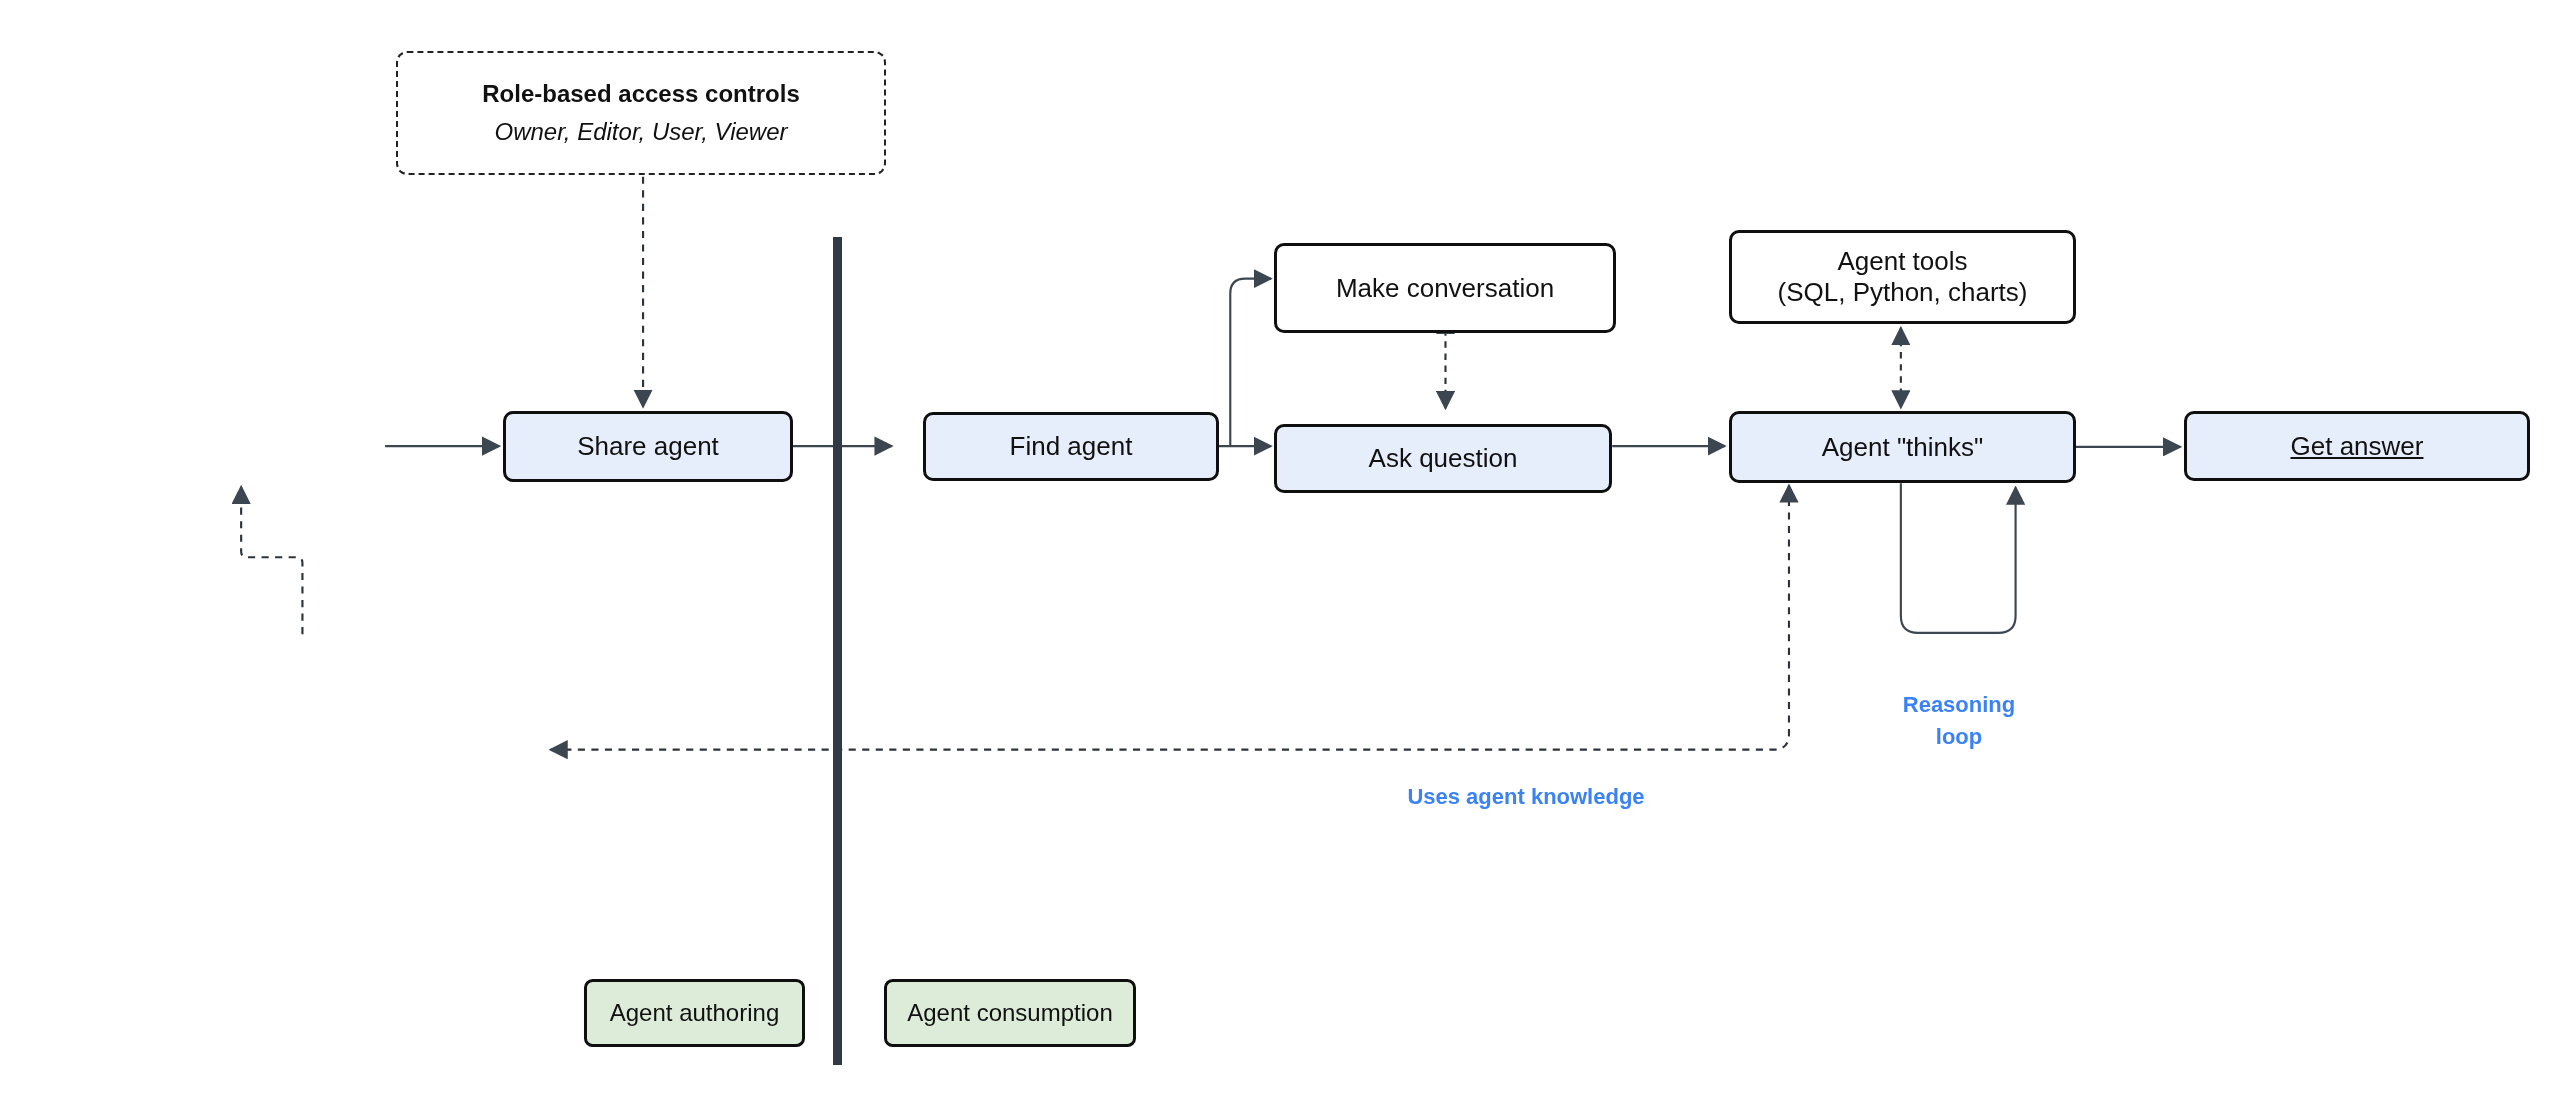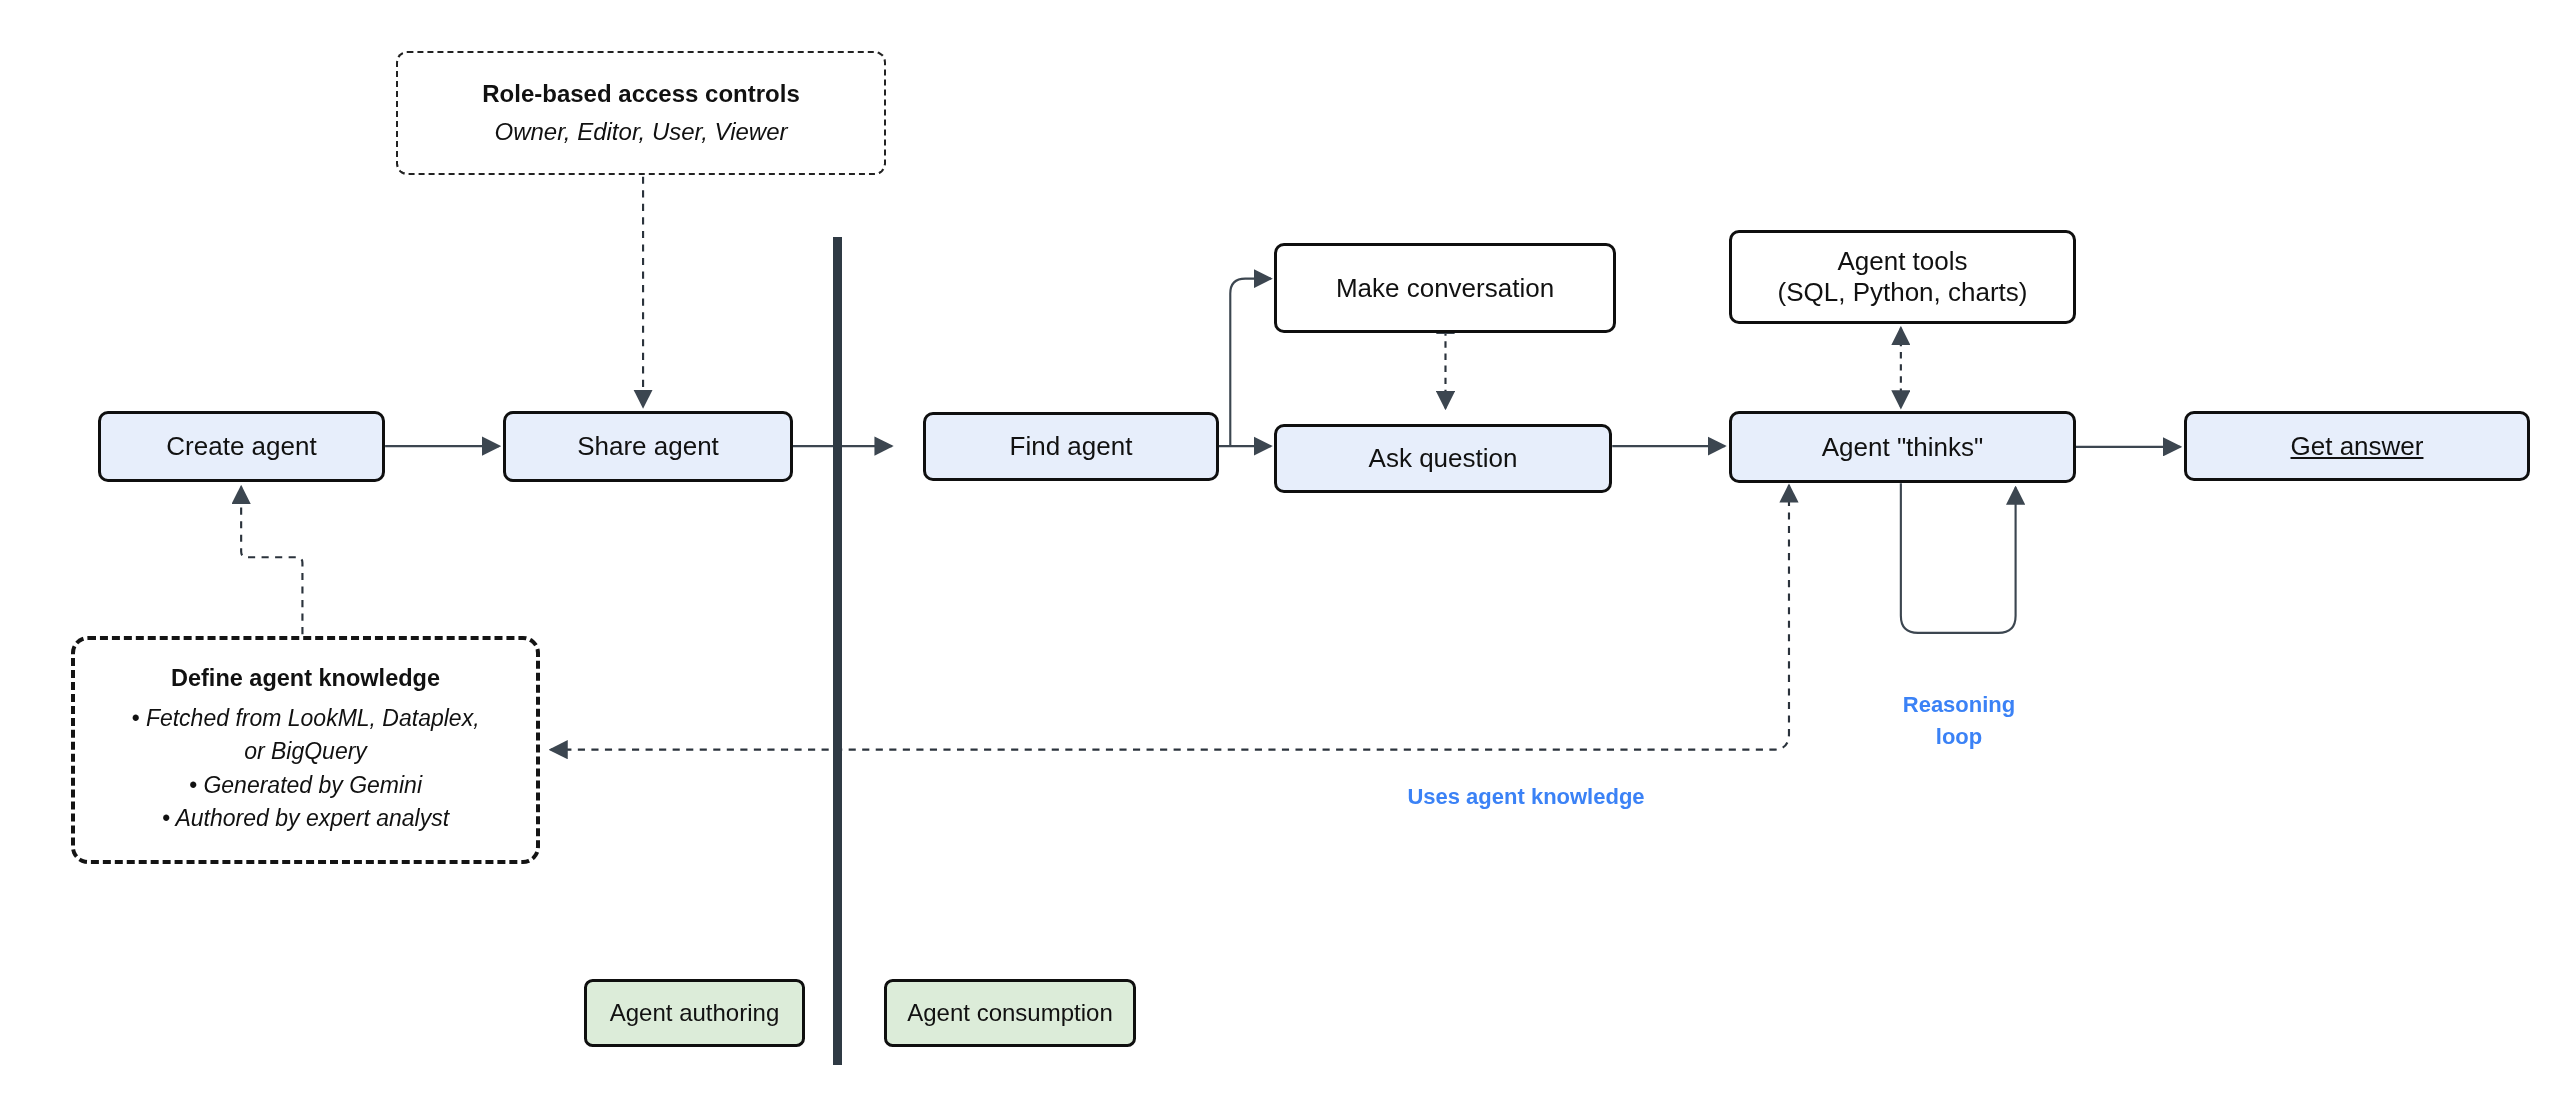--- a/index.html
+++ b/index.html
@@ -108,31 +108,21 @@
     <path d="M 2510 681 V 1030 Q 2510 1052 2488 1052 H 772" fill="none" stroke="#2b333c" stroke-width="3" stroke-dasharray="10 9" marker-start="url(#arrS)" marker-end="url(#arr)"></path>
   </svg>
 
   <div class="divider" style="left:833px;top:237px;width:9.3px;height:828px;"></div>
 
   <div class="note rbac" style="left:396px;top:51px;width:490px;height:124px;">
     <div class="note-title">Role-based access controls</div>
     <div class="note-sub">Owner, Editor, User, Viewer</div>
   </div>
 
-  <div class="note knowledge" style="left:71px;top:636px;width:469px;height:228px;">
-    <div class="note-title">Define agent knowledge</div>
-    <div class="note-bullet">• Fetched from LookML, Dataplex,
-or BigQuery</div>
-    <div class="note-bullet">• Generated by Gemini</div>
-    <div class="note-bullet">• Authored by expert analyst</div>
-  </div>
 
-  <div class="node" style="left:98px;top:411px;width:287px;height:71px;">
-    <span>Create agent</span>
-  </div>
 
   <div class="node" style="left:503px;top:411px;width:290px;height:71px;">
     <span>Share agent</span>
   </div>
 
   <div class="node" style="left:923px;top:412px;width:296px;height:69px;text-align:right;">
     <span>Find agent</span>
   </div>
 
   <div class="node white" style="left:1274px;top:243px;width:342px;height:90px;">

